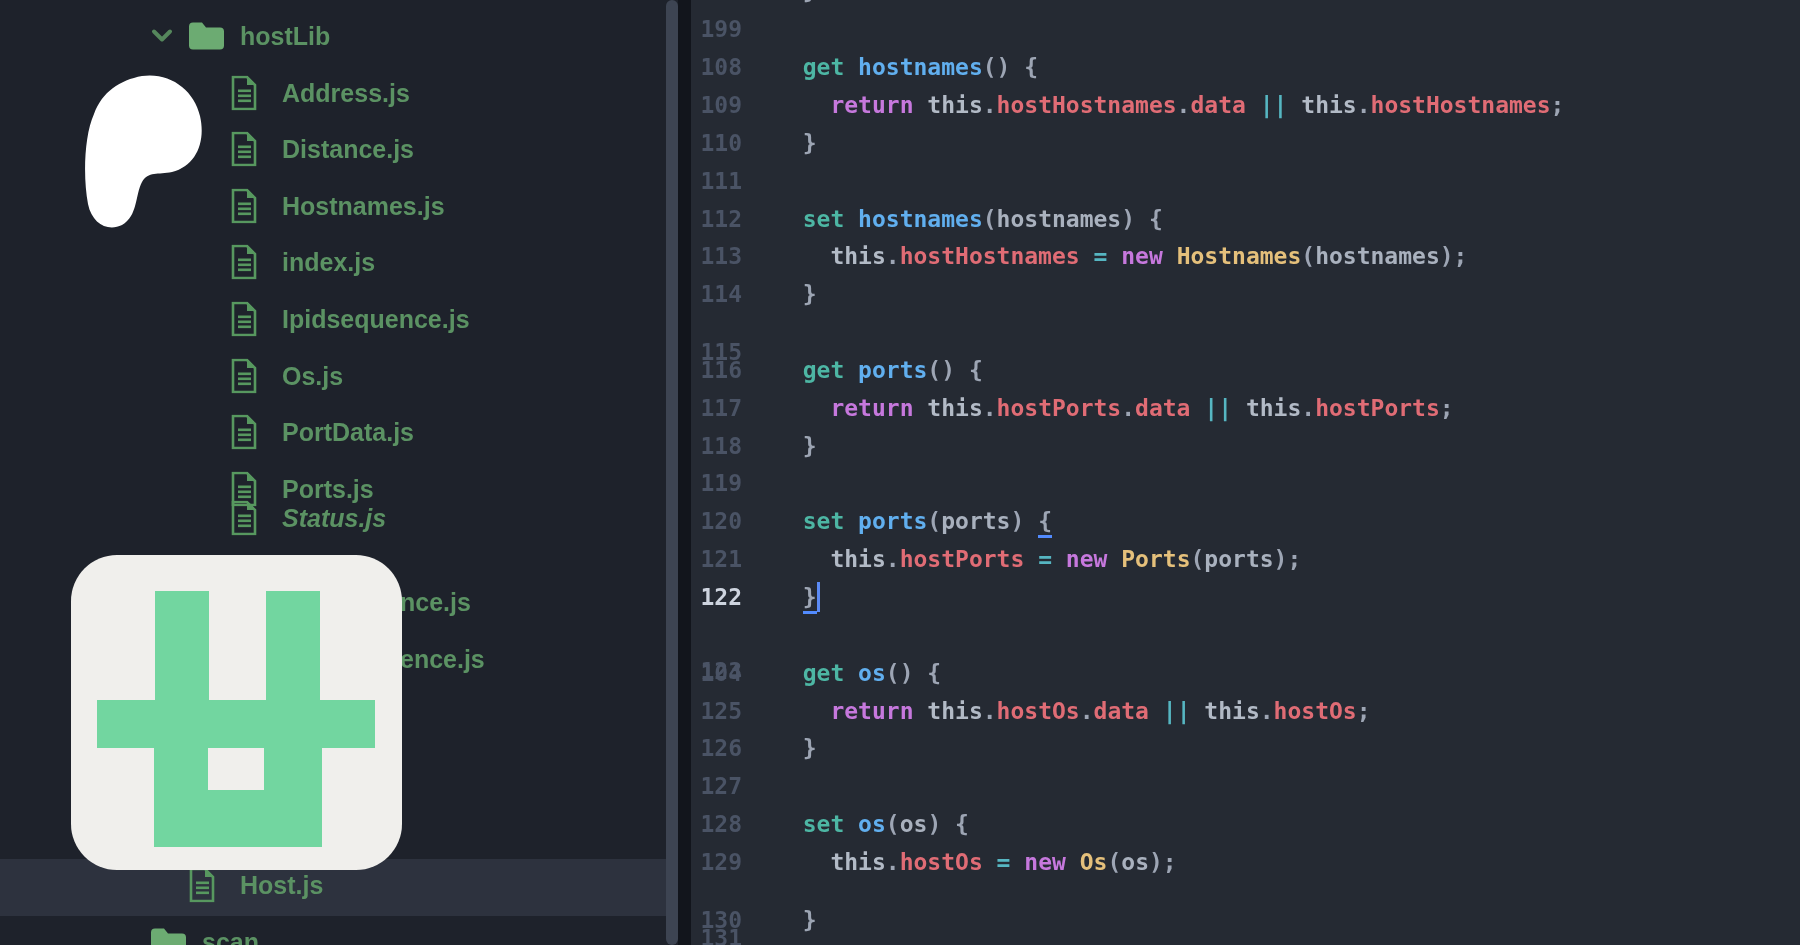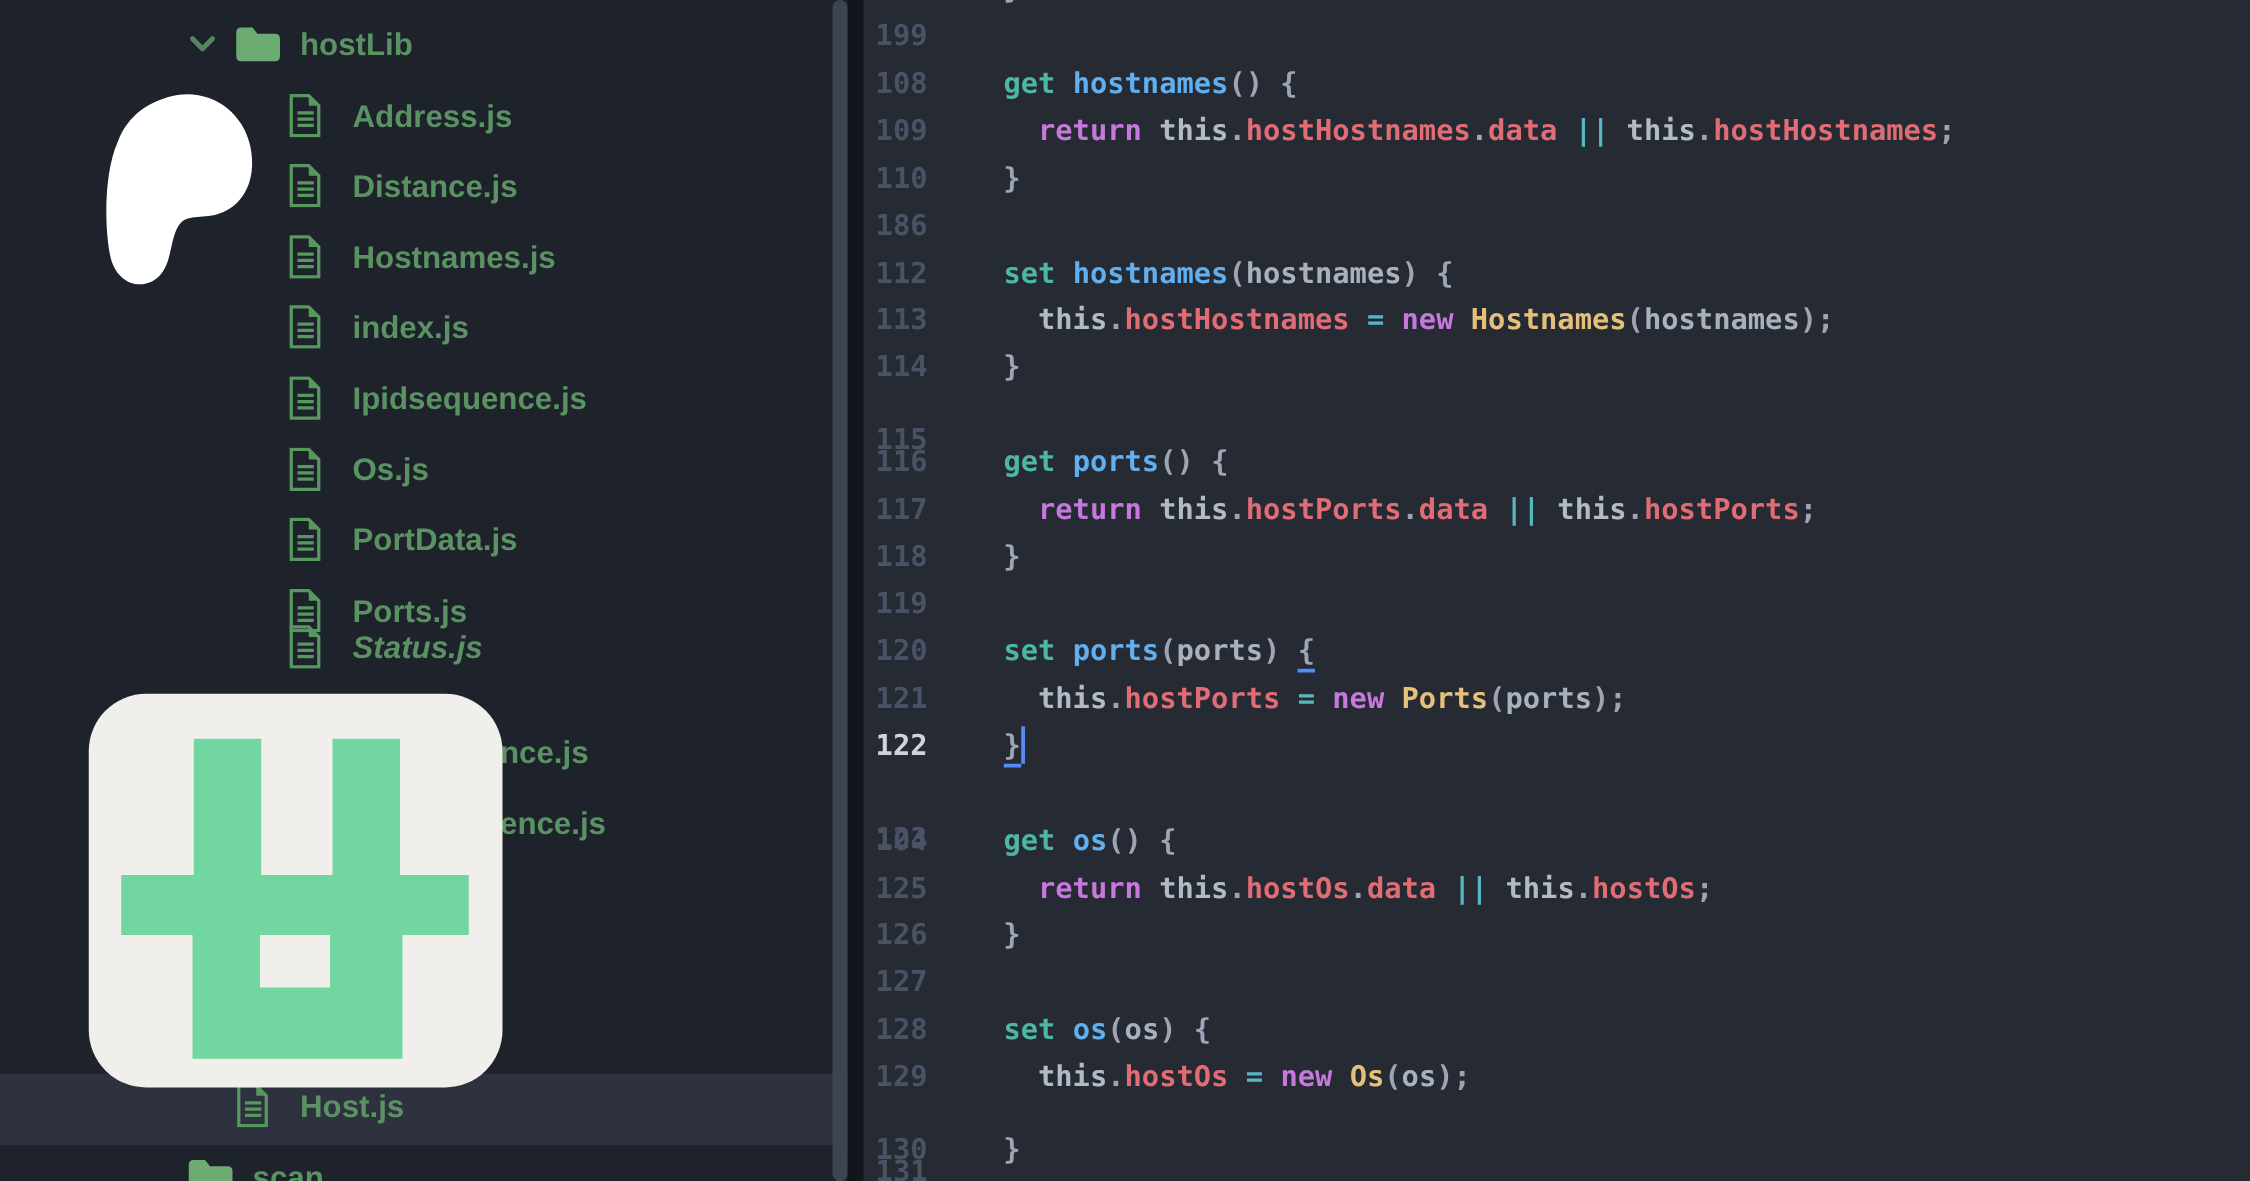--- a/index.html
+++ b/index.html
@@ -169,21 +169,21 @@
   <div class="sb-scrollbar"></div>
   <div class="divider"></div>
 
   <div class="editor">
     <div>
         <div class="code-line" style="top: -26.6px;"><div class="gut"></div><div class="code-text"><span style="color: rgb(157, 165, 180);">  }</span></div></div>
         <div class="code-line" style="top: 11.25px;"><div class="gut">199</div><div class="code-text"></div></div>
         <div class="code-line" style="top: 49.1px;"><div class="gut">108</div><div class="code-text"><span style="color: rgb(157, 165, 180);">  </span><span style="color: rgb(77, 182, 164);">get</span><span style="color: rgb(157, 165, 180);"> </span><span style="color: rgb(97, 175, 239);">hostnames</span><span style="color: rgb(157, 165, 180);">() {</span></div></div>
         <div class="code-line" style="top: 86.95px;"><div class="gut">109</div><div class="code-text"><span style="color: rgb(157, 165, 180);">    </span><span style="color: rgb(198, 120, 221);">return</span><span style="color: rgb(157, 165, 180);"> </span><span style="color: rgb(178, 186, 198);">this</span><span style="color: rgb(157, 165, 180);">.</span><span style="color: rgb(224, 108, 117);">hostHostnames</span><span style="color: rgb(157, 165, 180);">.</span><span style="color: rgb(224, 108, 117);">data</span><span style="color: rgb(157, 165, 180);"> </span><span style="color: rgb(86, 182, 194);">||</span><span style="color: rgb(157, 165, 180);"> </span><span style="color: rgb(178, 186, 198);">this</span><span style="color: rgb(157, 165, 180);">.</span><span style="color: rgb(224, 108, 117);">hostHostnames</span><span style="color: rgb(157, 165, 180);">;</span></div></div>
         <div class="code-line" style="top: 124.8px;"><div class="gut">110</div><div class="code-text"><span style="color: rgb(157, 165, 180);">  }</span></div></div>
-        <div class="code-line" style="top: 162.65px;"><div class="gut">186</div><div class="code-text"></div></div>
+        <div class="code-line" style="top: 162.65px;"><div class="gut">111</div><div class="code-text"></div></div>
         <div class="code-line" style="top: 200.5px;"><div class="gut">112</div><div class="code-text"><span style="color: rgb(157, 165, 180);">  </span><span style="color: rgb(77, 182, 164);">set</span><span style="color: rgb(157, 165, 180);"> </span><span style="color: rgb(97, 175, 239);">hostnames</span><span style="color: rgb(157, 165, 180);">(</span><span style="color: rgb(169, 177, 190);">hostnames</span><span style="color: rgb(157, 165, 180);">) {</span></div></div>
         <div class="code-line" style="top: 238.35px;"><div class="gut">113</div><div class="code-text"><span style="color: rgb(157, 165, 180);">    </span><span style="color: rgb(178, 186, 198);">this</span><span style="color: rgb(157, 165, 180);">.</span><span style="color: rgb(224, 108, 117);">hostHostnames</span><span style="color: rgb(157, 165, 180);"> </span><span style="color: rgb(86, 182, 194);">=</span><span style="color: rgb(157, 165, 180);"> </span><span style="color: rgb(198, 120, 221);">new</span><span style="color: rgb(157, 165, 180);"> </span><span style="color: rgb(229, 192, 123);">Hostnames</span><span style="color: rgb(157, 165, 180);">(</span><span style="color: rgb(169, 177, 190);">hostnames</span><span style="color: rgb(157, 165, 180);">);</span></div></div>
         <div class="code-line" style="top: 276.2px;"><div class="gut">114</div><div class="code-text"><span style="color: rgb(157, 165, 180);">  }</span></div></div>
         <div class="code-line" style="top: 314.05px; margin-top: 20px;"><div class="gut">115</div><div class="code-text"></div></div>
         <div class="code-line" style="top: 351.9px;"><div class="gut">116</div><div class="code-text"><span style="color: rgb(157, 165, 180);">  </span><span style="color: rgb(77, 182, 164);">get</span><span style="color: rgb(157, 165, 180);"> </span><span style="color: rgb(97, 175, 239);">ports</span><span style="color: rgb(157, 165, 180);">() {</span></div></div>
         <div class="code-line" style="top: 389.75px;"><div class="gut">117</div><div class="code-text"><span style="color: rgb(157, 165, 180);">    </span><span style="color: rgb(198, 120, 221);">return</span><span style="color: rgb(157, 165, 180);"> </span><span style="color: rgb(178, 186, 198);">this</span><span style="color: rgb(157, 165, 180);">.</span><span style="color: rgb(224, 108, 117);">hostPorts</span><span style="color: rgb(157, 165, 180);">.</span><span style="color: rgb(224, 108, 117);">data</span><span style="color: rgb(157, 165, 180);"> </span><span style="color: rgb(86, 182, 194);">||</span><span style="color: rgb(157, 165, 180);"> </span><span style="color: rgb(178, 186, 198);">this</span><span style="color: rgb(157, 165, 180);">.</span><span style="color: rgb(224, 108, 117);">hostPorts</span><span style="color: rgb(157, 165, 180);">;</span></div></div>
         <div class="code-line" style="top: 427.6px;"><div class="gut">118</div><div class="code-text"><span style="color: rgb(157, 165, 180);">  }</span></div></div>
         <div class="code-line" style="top: 465.45px;"><div class="gut">119</div><div class="code-text"></div></div>
         <div class="code-line" style="top: 503.3px;"><div class="gut">120</div><div class="code-text"><span style="color: rgb(157, 165, 180);">  </span><span style="color: rgb(77, 182, 164);">set</span><span style="color: rgb(157, 165, 180);"> </span><span style="color: rgb(97, 175, 239);">ports</span><span style="color: rgb(157, 165, 180);">(</span><span style="color: rgb(169, 177, 190);">ports</span><span style="color: rgb(157, 165, 180);">) </span><span class="tok-u" style="color: rgb(157, 165, 180);">{</span></div></div>
         <div class="code-line" style="top: 541.15px;"><div class="gut">121</div><div class="code-text"><span style="color: rgb(157, 165, 180);">    </span><span style="color: rgb(178, 186, 198);">this</span><span style="color: rgb(157, 165, 180);">.</span><span style="color: rgb(224, 108, 117);">hostPorts</span><span style="color: rgb(157, 165, 180);"> </span><span style="color: rgb(86, 182, 194);">=</span><span style="color: rgb(157, 165, 180);"> </span><span style="color: rgb(198, 120, 221);">new</span><span style="color: rgb(157, 165, 180);"> </span><span style="color: rgb(229, 192, 123);">Ports</span><span style="color: rgb(157, 165, 180);">(</span><span style="color: rgb(169, 177, 190);">ports</span><span style="color: rgb(157, 165, 180);">);</span></div></div>

